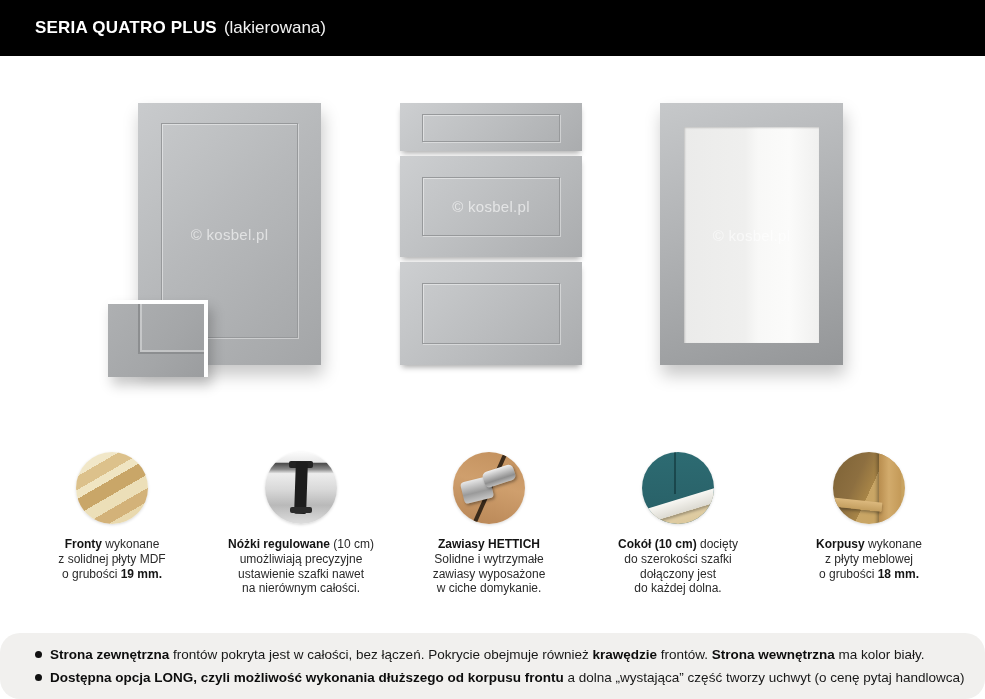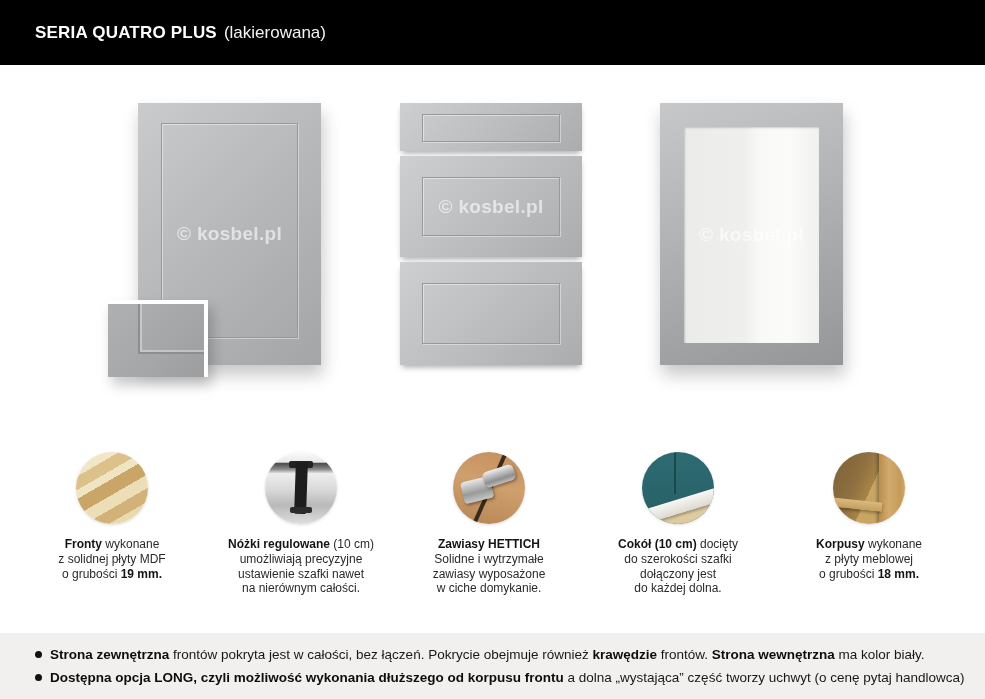--- a/index.html
+++ b/index.html
@@ -1,41 +1,41 @@
 <!DOCTYPE html>
 <html lang="pl"><head>
 <meta charset="utf-8">
 <style>
   html,body{margin:0;padding:0;background:#ffffff;}
   .page{position:relative;width:985px;height:699px;background:#ffffff;overflow:hidden;
         font-family:"Liberation Sans",sans-serif;color:#1c1c1c;}
 
   
-  .topbar{position:absolute;left:0;top:0;width:100%;height:65px;background:#000000;
+  .topbar{position:absolute;left:0;top:0;width:100%;height:56px;background:#000000;
           display:flex;align-items:center;box-sizing:border-box;padding-left:35px;z-index:3;}
   .topbar .t-bold{color:#ffffff;font-weight:bold;font-size:17px;letter-spacing:.2px;}
   .topbar .t-reg{color:#f2f2f2;font-weight:normal;font-size:17px;margin-left:7px;}
 
   
   .watermark{position:absolute;left:72px;top:300px;z-index:0;
              font-family:"Liberation Serif",serif;font-size:238px;line-height:1;
              color:#f4f3f0;letter-spacing:-2px;white-space:nowrap;user-select:none;}
 
   
   figure{margin:0;padding:0;}
   .door,.drawers{position:absolute;z-index:1;}
   .door1{left:138px;top:103px;width:183px;height:262px;
          background:linear-gradient(135deg,#c9cbcd 0%,#b7b9bb 45%,#a3a5a7 100%);
          box-shadow:2px 10px 16px rgba(0,0,0,.22);}
   .inner-frame{position:absolute;border:1px solid #97999b;
                box-shadow:inset 1px 1px 0 rgba(255,255,255,.45),1px 1px 0 rgba(255,255,255,.4);}
   .if1{left:23px;right:23px;top:20px;bottom:27px;}
 
   .credit{position:absolute;inset:0;display:flex;align-items:center;justify-content:center;
-          color:rgba(255,255,255,.6);font-size:19px;letter-spacing:.3px;pointer-events:none;font-weight:bold;}
+          color:rgba(255,255,255,.6);font-size:15px;letter-spacing:.3px;pointer-events:none;}
 
   .corner-panel{position:absolute;left:108px;top:300px;width:100px;height:77px;z-index:2;
                 box-sizing:border-box;border-top:4px solid #ffffff;border-right:4px solid #ffffff;
                 background:linear-gradient(130deg,#aeb0b2 0%,#a4a6a8 60%,#9b9d9f 100%);
                 box-shadow:4px 8px 12px rgba(0,0,0,.22);}
   .corner-lines{position:absolute;left:30px;top:0;right:0;bottom:23px;
                 border-left:2px solid #8c8e90;border-bottom:2px solid #8c8e90;
                 box-shadow:inset 2px -2px 0 rgba(255,255,255,.35);}
 
   .drawers{left:400px;top:103px;width:182px;height:262px;display:flex;flex-direction:column;gap:5px;}
@@ -100,21 +100,21 @@
   .c5{background:linear-gradient(115deg,#7d6236 0%,#8d6f40 34%,#a88547 52%,#c9a666 52%,#c9a25e 100%);}
   .c5-plank{position:absolute;right:6%;top:-4%;width:30%;height:108%;
             background:linear-gradient(90deg,#b98e4f,#d2ab6c 45%,#c49a58);
             box-shadow:-2px 0 3px rgba(0,0,0,.3);}
   .c5-shelf{position:absolute;left:-4%;bottom:20%;width:72%;height:13%;
             background:linear-gradient(180deg,#dcb97e,#c39e5f);transform:rotate(6deg);
             box-shadow:0 2px 3px rgba(0,0,0,.3);}
 
   
   .notes{position:absolute;left:0;top:633px;width:100%;height:66px;background:#f1f0ee;
-         box-sizing:border-box;padding:10px 20px 0 35px;z-index:2;}
+         box-sizing:border-box;padding:10px 20px 0 35px;z-index:2;border-radius:20px;}
   .note{margin:0;font-size:13.5px;line-height:23px;color:#181818;white-space:nowrap;}
   .note b{color:#0d0d0d;}
   .dot{display:inline-block;width:7px;height:7px;border-radius:50%;background:#111111;
        margin-right:8px;vertical-align:1px;}
 </style>
 </head>
 <body>
 
 <div class="page">
 

